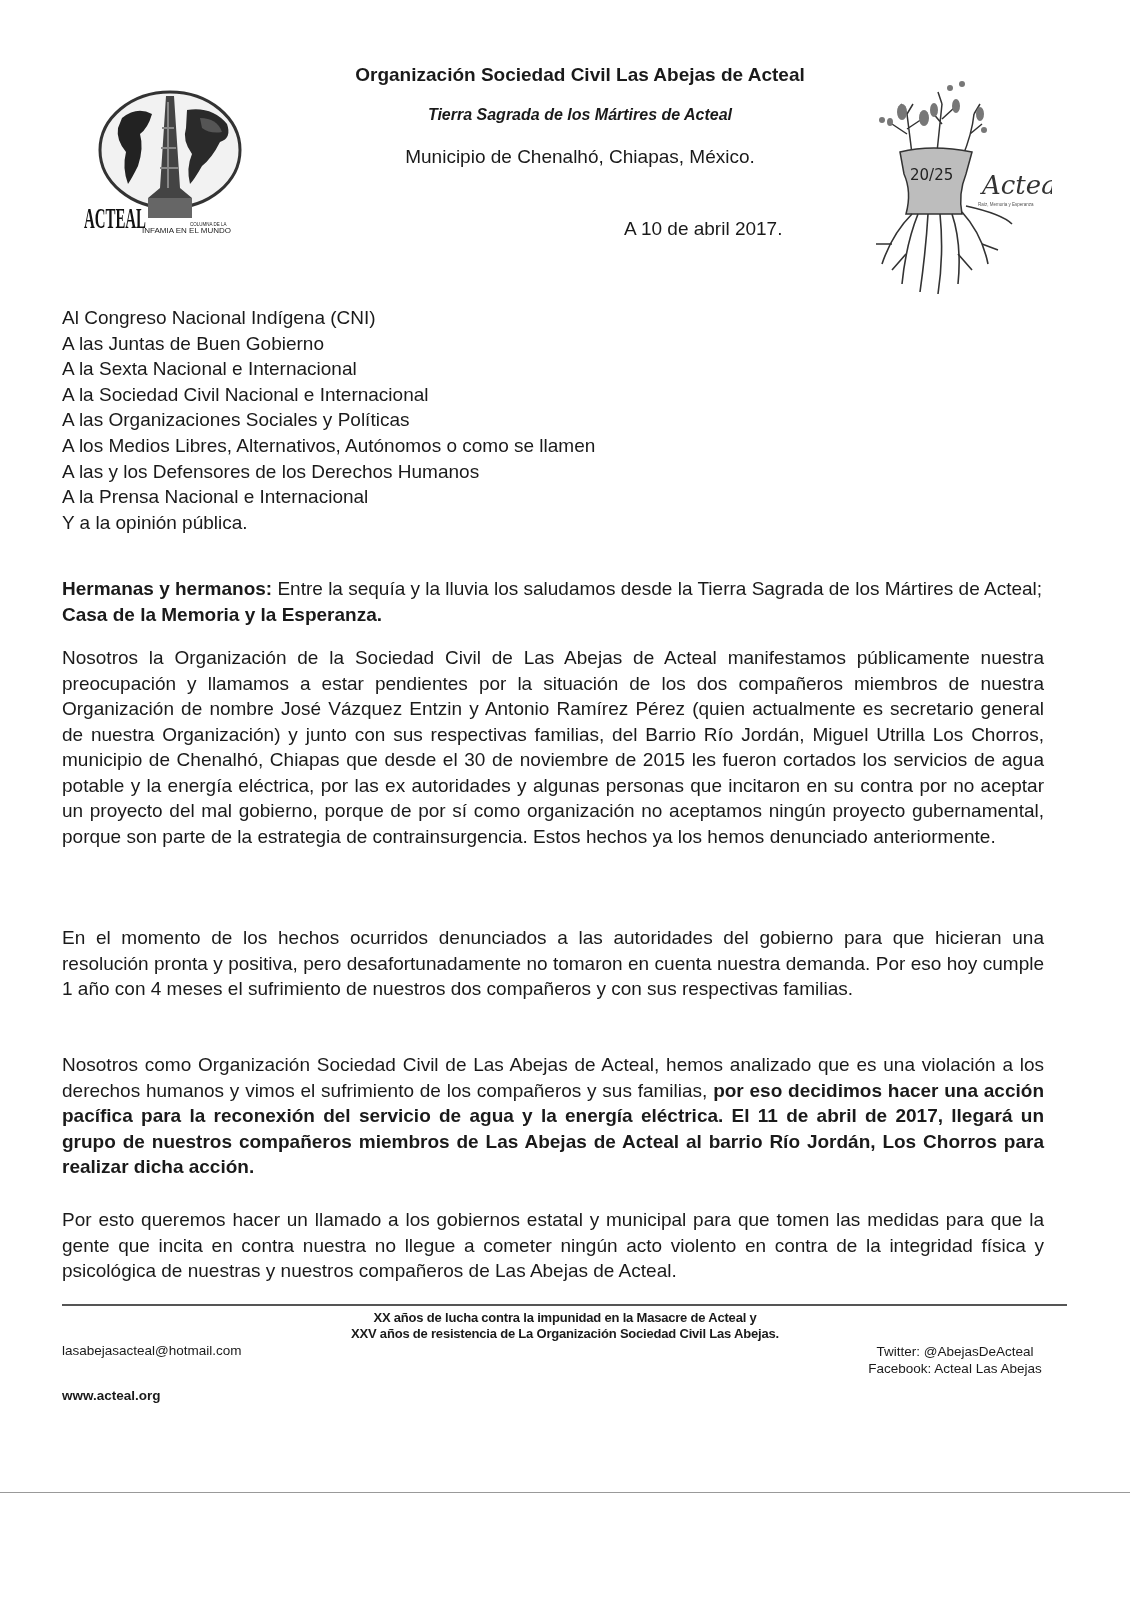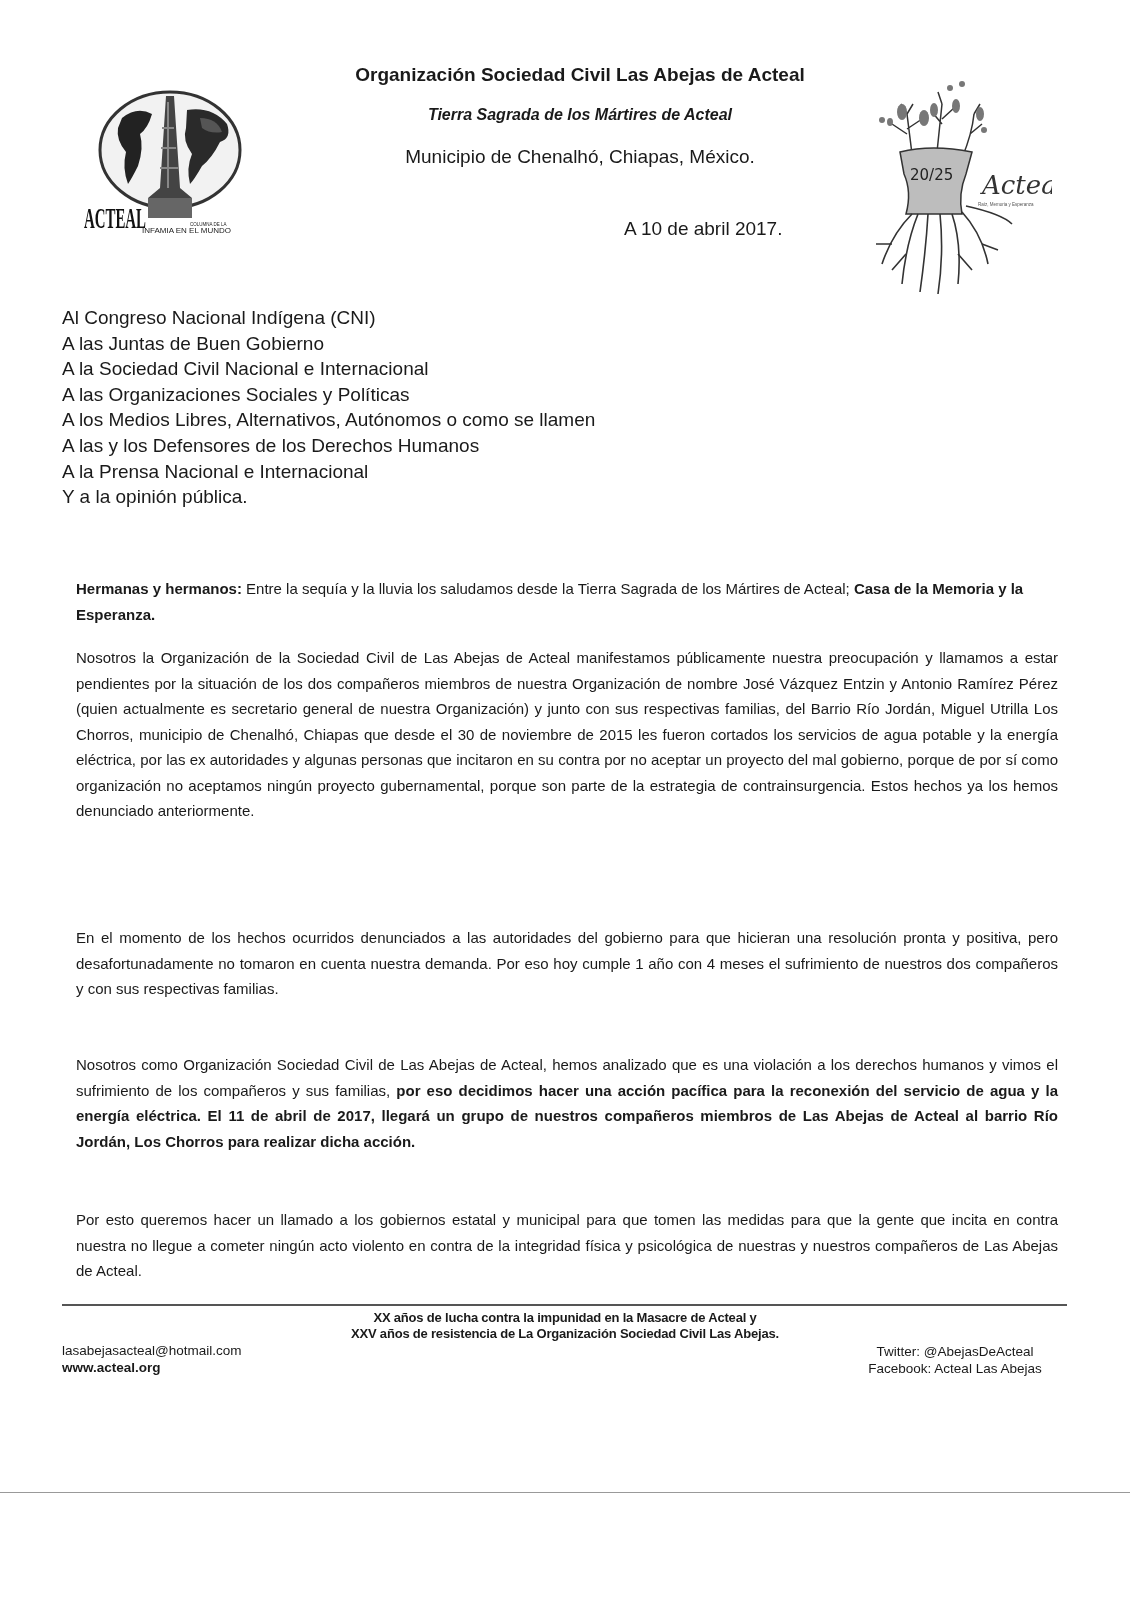--- a/index.html
+++ b/index.html
@@ -16,33 +16,33 @@
 
   
   .logo-left { left: 82px; top: 88px; width: 160px; height: 150px; }
   .logo-right { left: 862px; top: 74px; width: 190px; height: 222px; }
 
   
   .addr { left: 62px; top: 305px; font-size: 19px; line-height: 25.6px; }
   .addr div { white-space: nowrap; }
 
   
-  .para { left: 76px; width: 982px; font-size: 15px; line-height: 25.5px; text-align: justify; }
+  .para { left: 62px; width: 982px; font-size: 19px; line-height: 25.5px; text-align: justify; }
   .p0 { top: 576px; text-align: left; }
   .p1 { top: 645px; }
   .p2 { top: 925px; }
   .p3 { top: 1052px; }
   .p4 { top: 1207px; }
   .b { font-weight: bold; }
 
   
   .rule1 { left: 62px; top: 1304px; width: 1005px; height: 0; border-top: 2px solid #555; }
   .footer-center { left: 250px; width: 630px; top: 1310px; text-align: center; font-size: 13px; line-height: 16px; font-weight: bold; font-family: "Liberation Sans", sans-serif; letter-spacing: -0.2px; }
   .footer-left { left: 62px; top: 1342px; font-size: 13.5px; line-height: 17px; }
-  .footer-left .web { font-weight: bold; }
+  .footer-left .web { font-weight: bold; margin-top: 28px; }
   .footer-right { left: 850px; top: 1343px; width: 210px; font-size: 13.5px; line-height: 17px; text-align: center; }
   .rule2 { left: 0; top: 1492px; width: 1130px; height: 0; border-top: 1px solid #999; }
 </style>
 </head>
 <body>
 
 <div class="abs logo-left">
   <svg width="160" height="150" viewBox="0 0 160 150">
     <ellipse cx="88" cy="62" rx="70" ry="58" fill="#f2f2f2" stroke="#333" stroke-width="3"></ellipse>
     <path d="M40 30 Q55 18 70 26 Q66 40 58 46 Q62 60 56 78 Q50 90 46 96 Q40 80 44 64 Q34 52 36 40 Z" fill="#222"></path>
@@ -89,20 +89,21 @@
       <path d="M30 170 L14 170 M44 180 L30 196 M96 180 L110 196 M120 170 L136 176"></path>
     </g>
     <text x="120" y="120" font-family="DejaVu Serif, serif" font-style="italic" font-size="26" fill="#333">Acteal</text>
     <text x="116" y="132" font-family="Liberation Sans, sans-serif" font-size="4.5" fill="#555">Raíz, Memoria y Esperanza</text>
   </svg>
 </div>
 
 <div class="abs addr">
   <div>Al Congreso Nacional Indígena (CNI)</div>
   <div>A las Juntas de Buen Gobierno</div>
+  <div>A la Sexta Nacional e Internacional</div>
   <div>A la Sociedad Civil Nacional e Internacional</div>
   <div>A las Organizaciones Sociales y Políticas</div>
   <div>A los Medios Libres, Alternativos, Autónomos o como se llamen</div>
   <div>A las y los Defensores de los Derechos Humanos</div>
   <div>A la Prensa Nacional e Internacional</div>
   <div>Y a la opinión pública.</div>
 </div>
 
 <div class="abs para p0"><span class="b">Hermanas y hermanos:</span><span> Entre la sequía y la lluvia los saludamos desde la Tierra Sagrada de los Mártires de Acteal; </span><span class="b">Casa de la Memoria y la Esperanza.</span></div>
 

